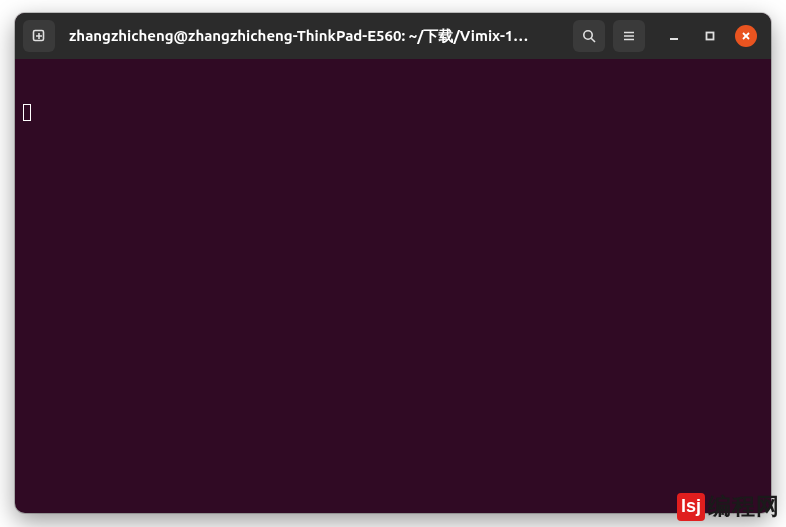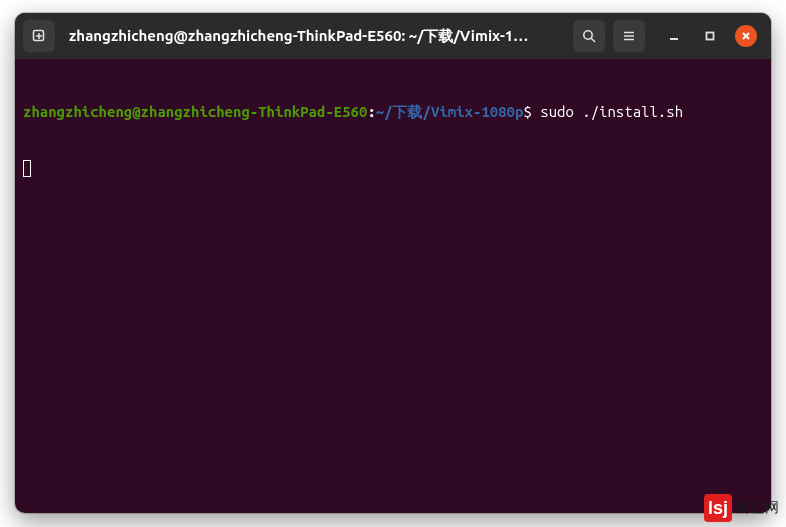--- a/index.html
+++ b/index.html
@@ -115,22 +115,22 @@
     font-size: 18px;
     width: 28px;
     height: 28px;
     border-radius: 4px;
     display: flex;
     align-items: center;
     justify-content: center;
   }
   .wm-text {
     color: #1a1a1a;
-    font-weight: 400;
-    font-size: 14px;
+    font-weight: 700;
+    font-size: 23px;
     letter-spacing: 1px;
   }
 </style>
 </head>
 <body>
 
 <div class="window">
 
   <div class="titlebar">
     <div class="tb-btn">
@@ -168,21 +168,20 @@
       <div class="win-ctrl win-close">
         <svg viewBox="0 0 10 10">
             <line x1="2" y1="2" x2="8" y2="8"></line>
             <line x1="8" y1="2" x2="2" y2="8"></line>
           </svg>
       </div>
     </div>
   </div>
 
   <div class="terminal-body">
-    <span class="line"><span class="ps-user">zhangzhicheng@zhangzhicheng-ThinkPad-E560</span><span class="ps-colon">:</span><span class="ps-path">~/下载/Vimix-1080p</span><span class="ps-dollar">$ </span><span class="cmd">sudo ./install.sh</span></span>
     <span class="line"><span class="cursor"></span></span>
   </div>
 
 </div>
 
 <div class="watermark">
   <div class="wm-badge">lsj</div>
   <div class="wm-text">编程网</div>
 </div>
 

